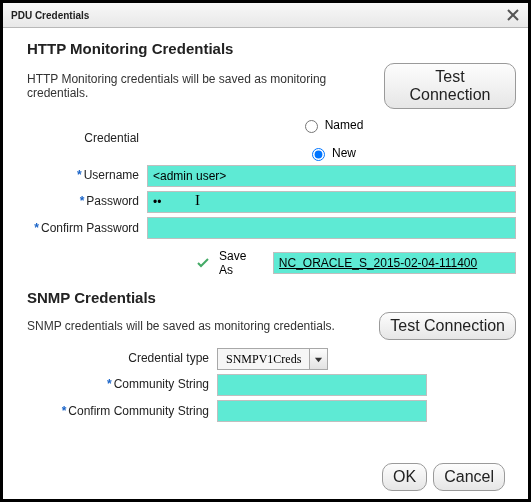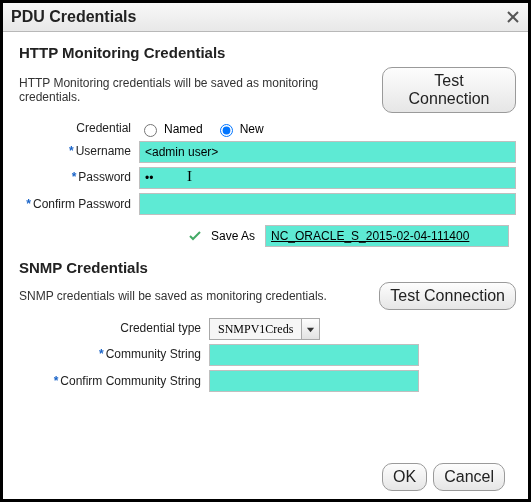--- a/index.html
+++ b/index.html
@@ -20,29 +20,29 @@
   .titlebar {
     background: linear-gradient(#f8f8f8,#e8e8e8);
     border-bottom: 1px solid #b8b8b8;
     padding: 5px 8px;
     display: flex;
     align-items: center;
     justify-content: space-between;
   }
   .titlebar .title {
     font-weight: bold;
-    font-size: 16px;
+    font-size: 10px;
     color: #222;
   }
   .close-icon {
     width: 14px; height: 14px;
     cursor: pointer;
   }
   .content {
-    padding: 8px 12px 6px 16px;
+    padding: 8px 12px 6px 24px;
     flex: 1;
     overflow: hidden;
   }
   h2.section {
     font-size: 15px;
     font-weight: bold;
     margin: 4px 0 6px 0;
     color: #222;
   }
   .toprow {
@@ -86,20 +86,21 @@
     padding:3px 5px;
     font-size:12px;
     height:22px;
     background:#5eead4;
   }
   input[type=text].saveas { width:244px;text-decoration:underline; }
   .radio-row {
     display:flex;
     align-items:center;
     gap:12px;
+    flex-direction:column;
   }
   .radio-row label { display:flex; align-items:center; gap:4px; cursor:pointer; }
   .saveas-row {
     display:flex;
     align-items:center;
     justify-content:flex-start;
     gap:10px;
     margin:10px 0 12px 0;
     padding-left:170px;
   }

